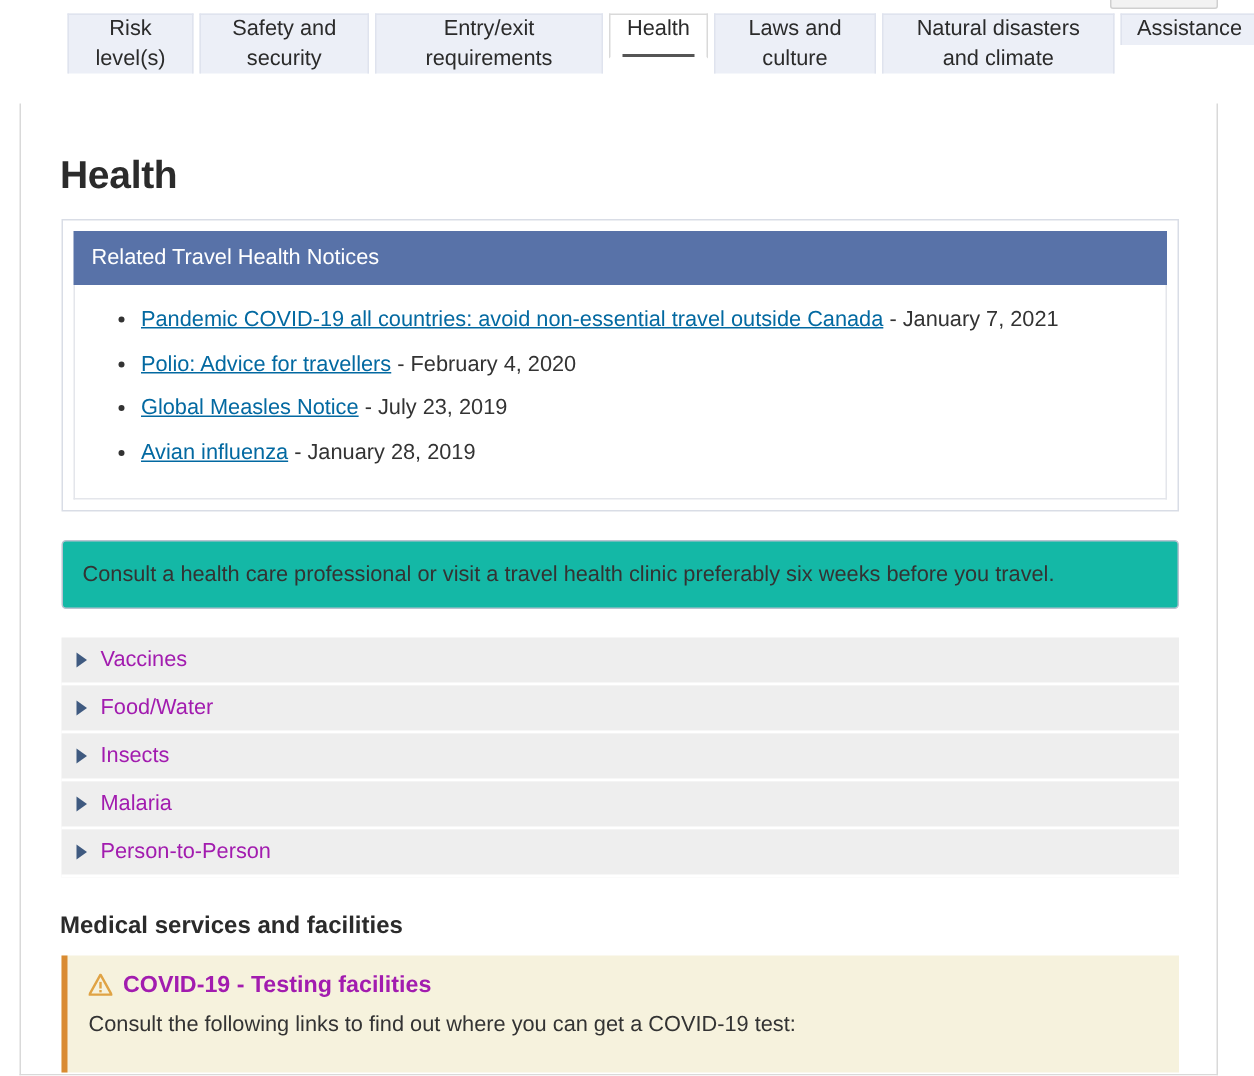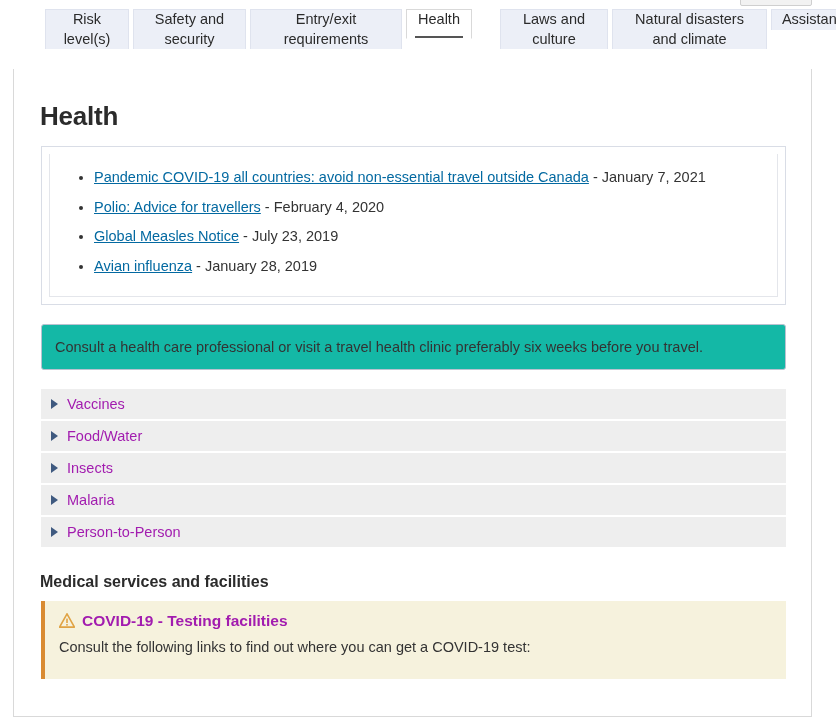--- a/index.html
+++ b/index.html
@@ -72,21 +72,21 @@
     left: 8px;
     right: 8px;
     top: 26px;
     height: 2px;
     background: #555555;
   }
   .tab-w1 { width: 84px; }
   .tab-w2 { width: 113px; }
   .tab-w3 { width: 152px; }
   .tab-w4 { width: 66px; }
-  .tab-w5 { width: 108px; margin-left: 24px; }
+  .tab-w5 { width: 108px; }
   .tab-w6 { width: 155px; }
   .tab-w7 { width: 92px; margin-right: 10px; }
 
   
   .panel {
     position: absolute;
     left: 13px;
     top: 69px;
     width: 799px;
     height: 648px;
@@ -235,20 +235,21 @@
   <div class="tab tab-w7">
       <span>Assistance</span>
     </div>
 </div>
 
 <div class="panel">
 
   <h1 class="page-title">Health</h1>
 
   <div class="notices">
+    <div class="notices-head">Related Travel Health Notices</div>
     <div class="notices-body">
       <ul>
         <li><a href="#">Pandemic COVID-19 all countries: avoid non-essential travel outside Canada</a><span> - January 7, 2021</span></li>
         <li><a href="#">Polio: Advice for travellers</a><span> - February 4, 2020</span></li>
         <li><a href="#">Global Measles Notice</a><span> - July 23, 2019</span></li>
         <li><a href="#">Avian influenza</a><span> - January 28, 2019</span></li>
       </ul>
     </div>
   </div>
 

